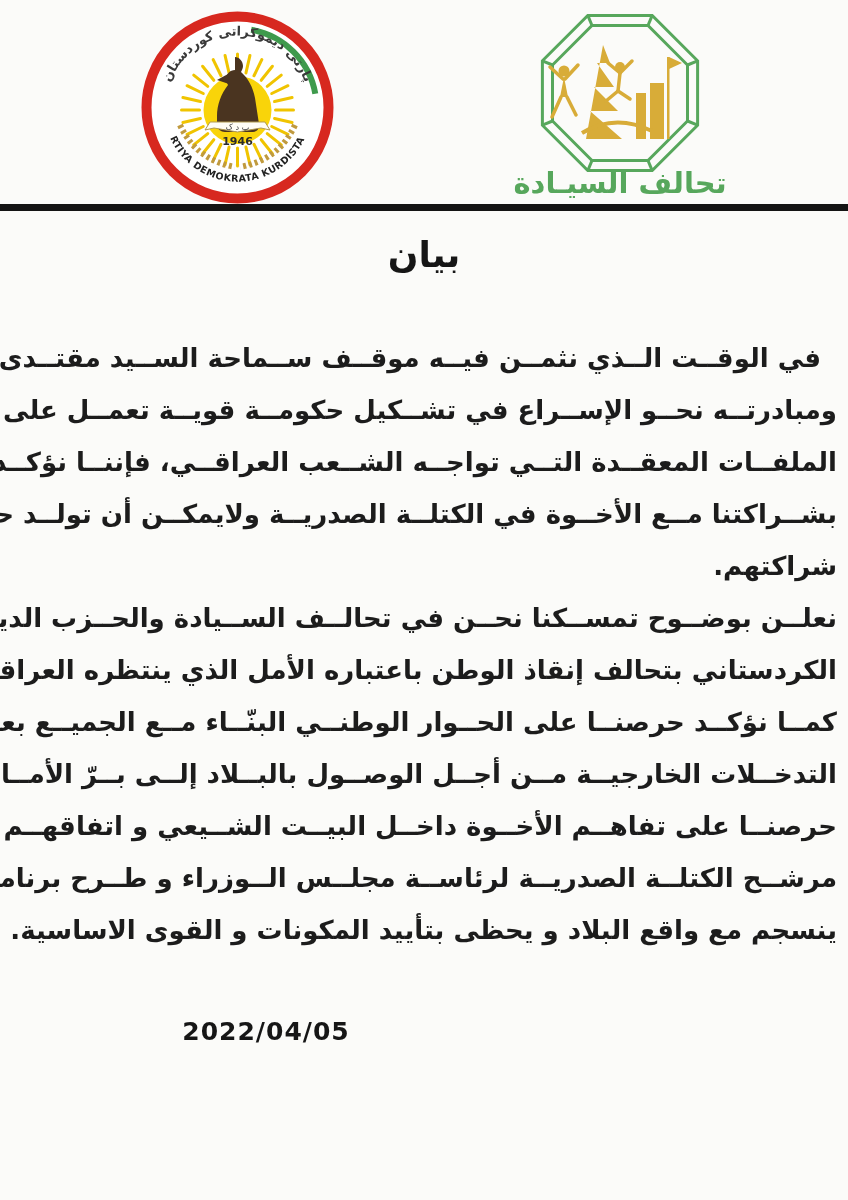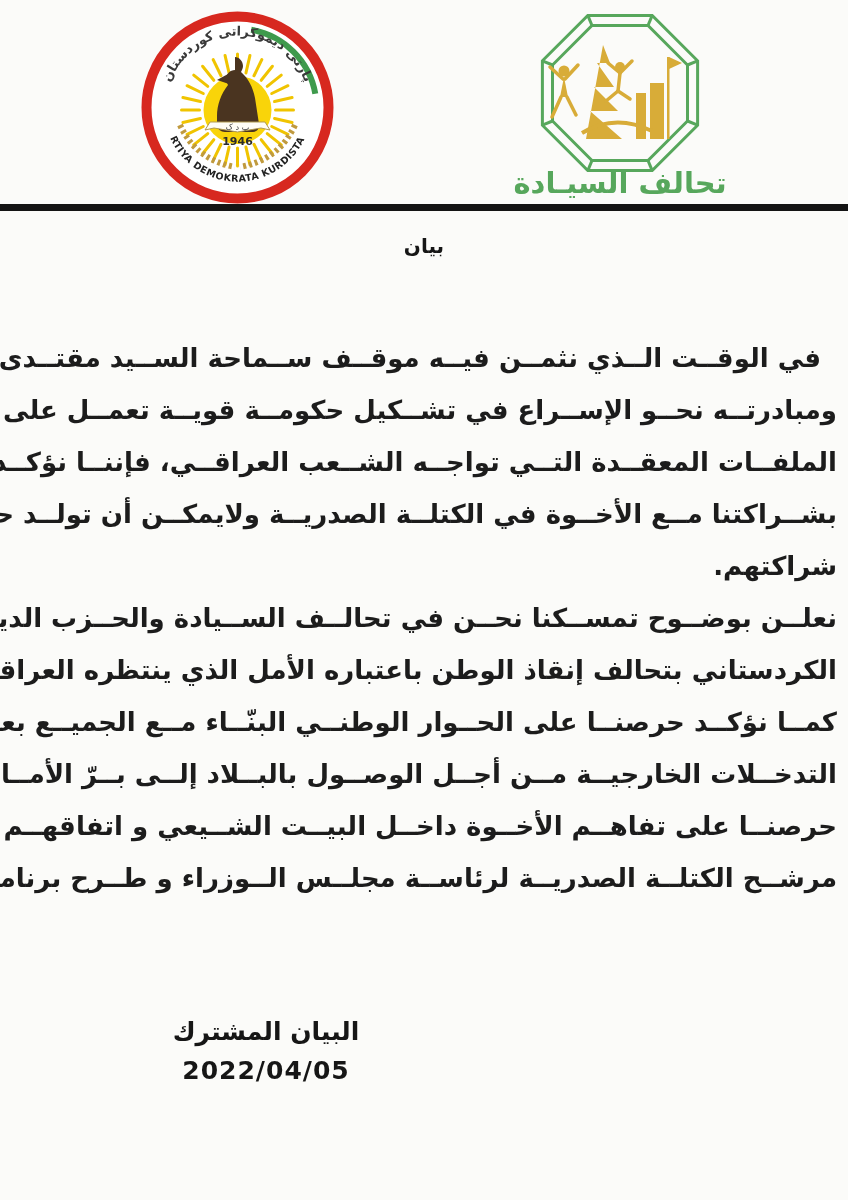--- a/index.html
+++ b/index.html
@@ -7,21 +7,21 @@
     position:relative; width:848px; height:1200px;
     background:#fbfbf9; overflow:hidden;
     font-family:"DejaVu Sans", sans-serif;
   }
   .logo { position:absolute; }
   .logo-kdp { left:140px; top:10px; }
   .logo-siyada { left:500px; top:5px; }
   .divider { position:absolute; top:204px; left:0; width:848px; height:7px; background:#141414; }
   .title {
     position:absolute; top:234px; left:0; width:100%;
-    text-align:center; font-size:20px; font-weight:bold; color:#161616; direction:rtl;
+    text-align:center; font-size:36px; font-weight:bold; color:#161616; direction:rtl;
   }
   .body-text { position:absolute; top:332px; left:11px; width:826px; }
   .line {
     height:52px; line-height:52px; font-size:26px; font-weight:bold;
     color:#1c1c1c; direction:rtl; white-space:nowrap;
     text-align:justify; text-align-last:justify; overflow:visible;
   }
   .line.plast { text-align:left; text-align-last:right; }
   .line.indent { padding-right:16px; }
   .footer {
@@ -152,20 +152,20 @@
     <div class="line">ومبادرتــه نحــو الإســراع في تشــكيل حكومــة قويــة تعمــل على معالجــة</div>
     <div class="line">الملفــات المعقــدة التــي تواجــه الشــعب العراقــي، فإننــا نؤكــد تمســكنا</div>
     <div class="line">بشــراكتنا مــع الأخــوة في الكتلــة الصدريــة ولايمكــن أن تولــد حكومــة قويــة دون</div>
     <div class="line plast">شراكتهم.</div>
     <div class="line">نعلــن بوضــوح تمســكنا نحــن في تحالــف الســيادة والحــزب الديمقراطــي</div>
     <div class="line plast">الكردستاني بتحالف إنقاذ الوطن باعتباره الأمل الذي ينتظره العراقيون.</div>
     <div class="line">كمــا نؤكــد حرصنــا على الحــوار الوطنــي البنّــاء مــع الجميــع بعيــداً عــن</div>
     <div class="line">التدخــلات الخارجيــة مــن أجــل الوصــول بالبــلاد إلــى بــرّ الأمــان. ونؤكــد أيضاً</div>
     <div class="line">حرصنــا على تفاهــم الأخــوة داخــل البيــت الشــيعي و اتفاقهــم على تســمية</div>
     <div class="line">مرشــح الكتلــة الصدريــة لرئاســة مجلــس الــوزراء و طــرح برنامــج ومنهــاج وزاري</div>
+    <div class="line plast">ينسجم مع واقع البلاد و يحظى بتأييد المكونات و القوى الاساسية.</div>
   </div>
 
   <div class="footer">
-    <div class="f-line">البيان المشترك</div>
     <div class="f-line f-date">2022/04/05</div>
   </div>
 
 </div>
 
 </body></html>

